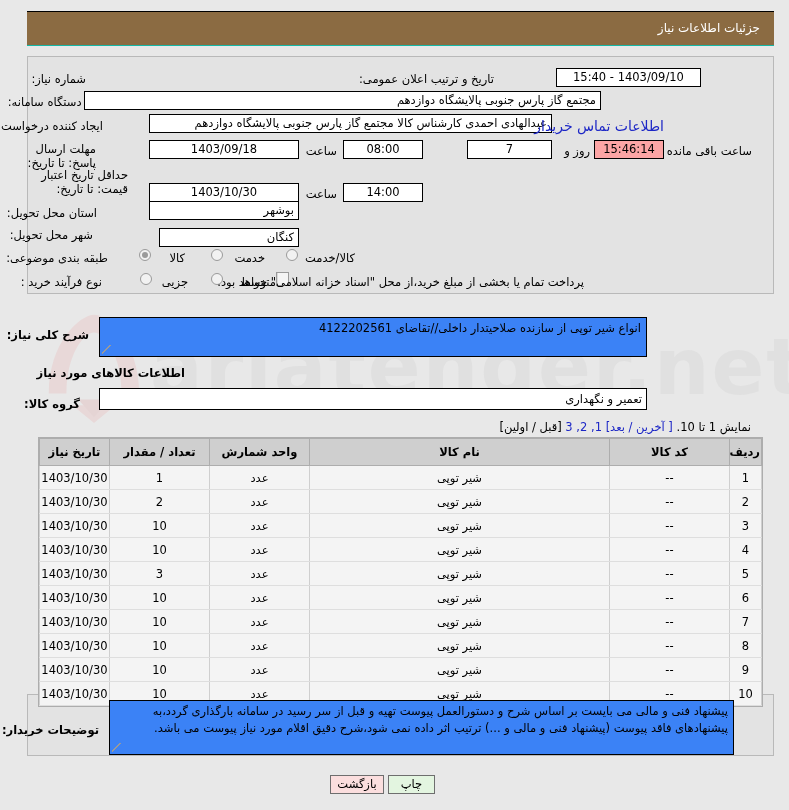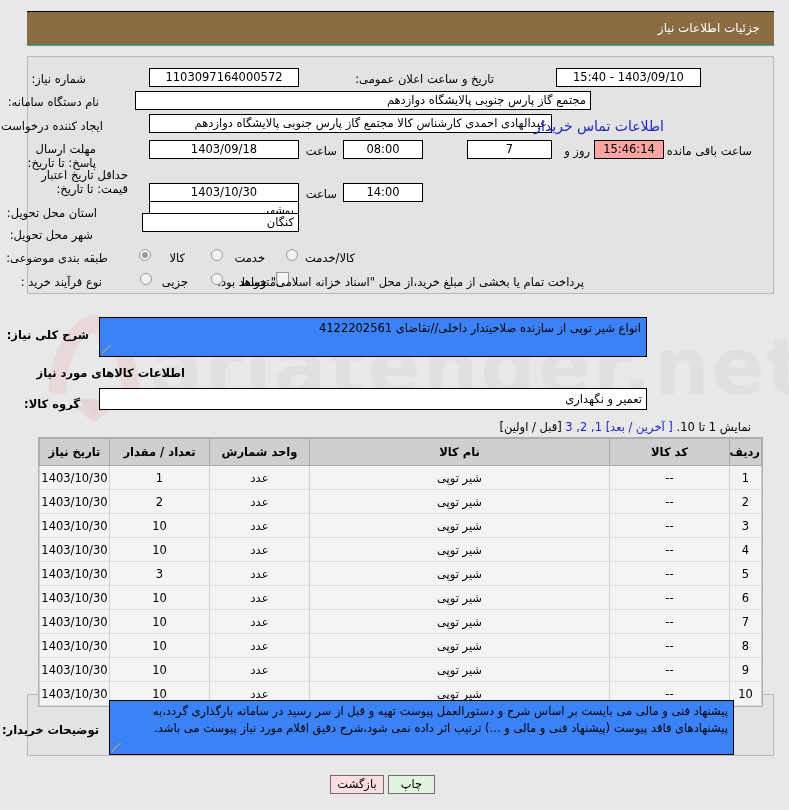--- a/index.html
+++ b/index.html
@@ -242,26 +242,25 @@
     <div class="wm-text">ariatender.net</div>
   </div>
 
   <div class="titlebar">
     <div class="titlebar-text">جزئیات اطلاعات نیاز</div>
   </div>
 
   <div class="panel panel-a"></div>
 
   <div class="lbl" style="top:72px; right:703px; width:70px;">شماره نیاز:</div>
-  <div class="fld center" style="top:68px; right:490px; width:150px; height:19px;">1103097164000572</div>
-  <div class="plain" style="top:72px; right:295px;">تاریخ و ساعت اعلان عمومی:</div>
+  <div class="plain" style="top:72px; right:295px;">تاریخ و ترتیب اعلان عمومی:</div>
   <div class="fld center" style="top:68px; right:88px; width:145px; height:19px;">1403/09/10 - 15:40</div>
 
   <div class="lbl" style="top:95px; right:690px; width:83px;">نام دستگاه سامانه:</div>
-  <div class="fld" style="top:91px; right:198px; width:456px; height:19px;">مجتمع گاز پارس جنوبی  پالایشگاه دوازدهم</div>
+  <div class="fld" style="top:91px; right:188px; width:517px; height:19px;">مجتمع گاز پارس جنوبی  پالایشگاه دوازدهم</div>
 
   <div class="lbl" style="top:119px; right:686px; width:87px;">ایجاد کننده درخواست:</div>
   <div class="fld" style="top:114px; right:237px; width:403px; height:19px;">عبدالهادی احمدی کارشناس کالا مجتمع گاز پارس جنوبی  پالایشگاه دوازدهم</div>
   <div class="link" style="top:118px; right:125px;">اطلاعات تماس خریدار</div>
 
   <div class="lbl wrap" style="top:142px; right:693px; width:80px;">مهلت ارسال پاسخ: تا تاریخ:</div>
   <div class="fld center" style="top:140px; right:490px; width:150px; height:19px;">1403/09/18</div>
   <div class="plain" style="top:144px; right:452px;">ساعت</div>
   <div class="fld center" style="top:140px; right:366px; width:80px; height:19px;">08:00</div>
   <div class="fld center" style="top:140px; right:237px; width:85px; height:19px;">7</div>
@@ -271,21 +270,21 @@
 
   <div class="lbl wrap" style="top:168px; right:661px; width:112px;">حداقل تاریخ اعتبار قیمت: تا تاریخ:</div>
   <div class="fld center" style="top:183px; right:490px; width:150px; height:19px;">1403/10/30</div>
   <div class="plain" style="top:187px; right:452px;">ساعت</div>
   <div class="fld center" style="top:183px; right:366px; width:80px; height:19px;">14:00</div>
 
   <div class="lbl" style="top:206px; right:692px; width:81px;">استان محل تحویل:</div>
   <div class="fld" style="top:201px; right:490px; width:150px; height:19px;">بوشهر</div>
 
   <div class="lbl" style="top:228px; right:696px; width:77px;text-align:right;">شهر محل تحویل:</div>
-  <div class="fld" style="top:213px; right:490px; width:157px; height:19px;">کنگان</div>
+  <div class="fld" style="top:228px; right:490px; width:140px; height:19px;">کنگان</div>
 
   <div class="lbl" style="top:251px; right:681px; width:92px;">طبقه بندی موضوعی:</div>
   <div class="radio on" style="top:249px; right:638px;"></div>
   <div class="plain" style="top:251px; right:604px;">کالا</div>
   <div class="radio" style="top:249px; right:566px;"></div>
   <div class="plain" style="top:251px; right:524px;">خدمت</div>
   <div class="radio" style="top:249px; right:491px;"></div>
   <div class="plain" style="top:251px; right:434px;">کالا/خدمت</div>
 
   <div class="lbl" style="top:275px; right:687px; width:86px;">نوع فرآیند خرید :</div>

